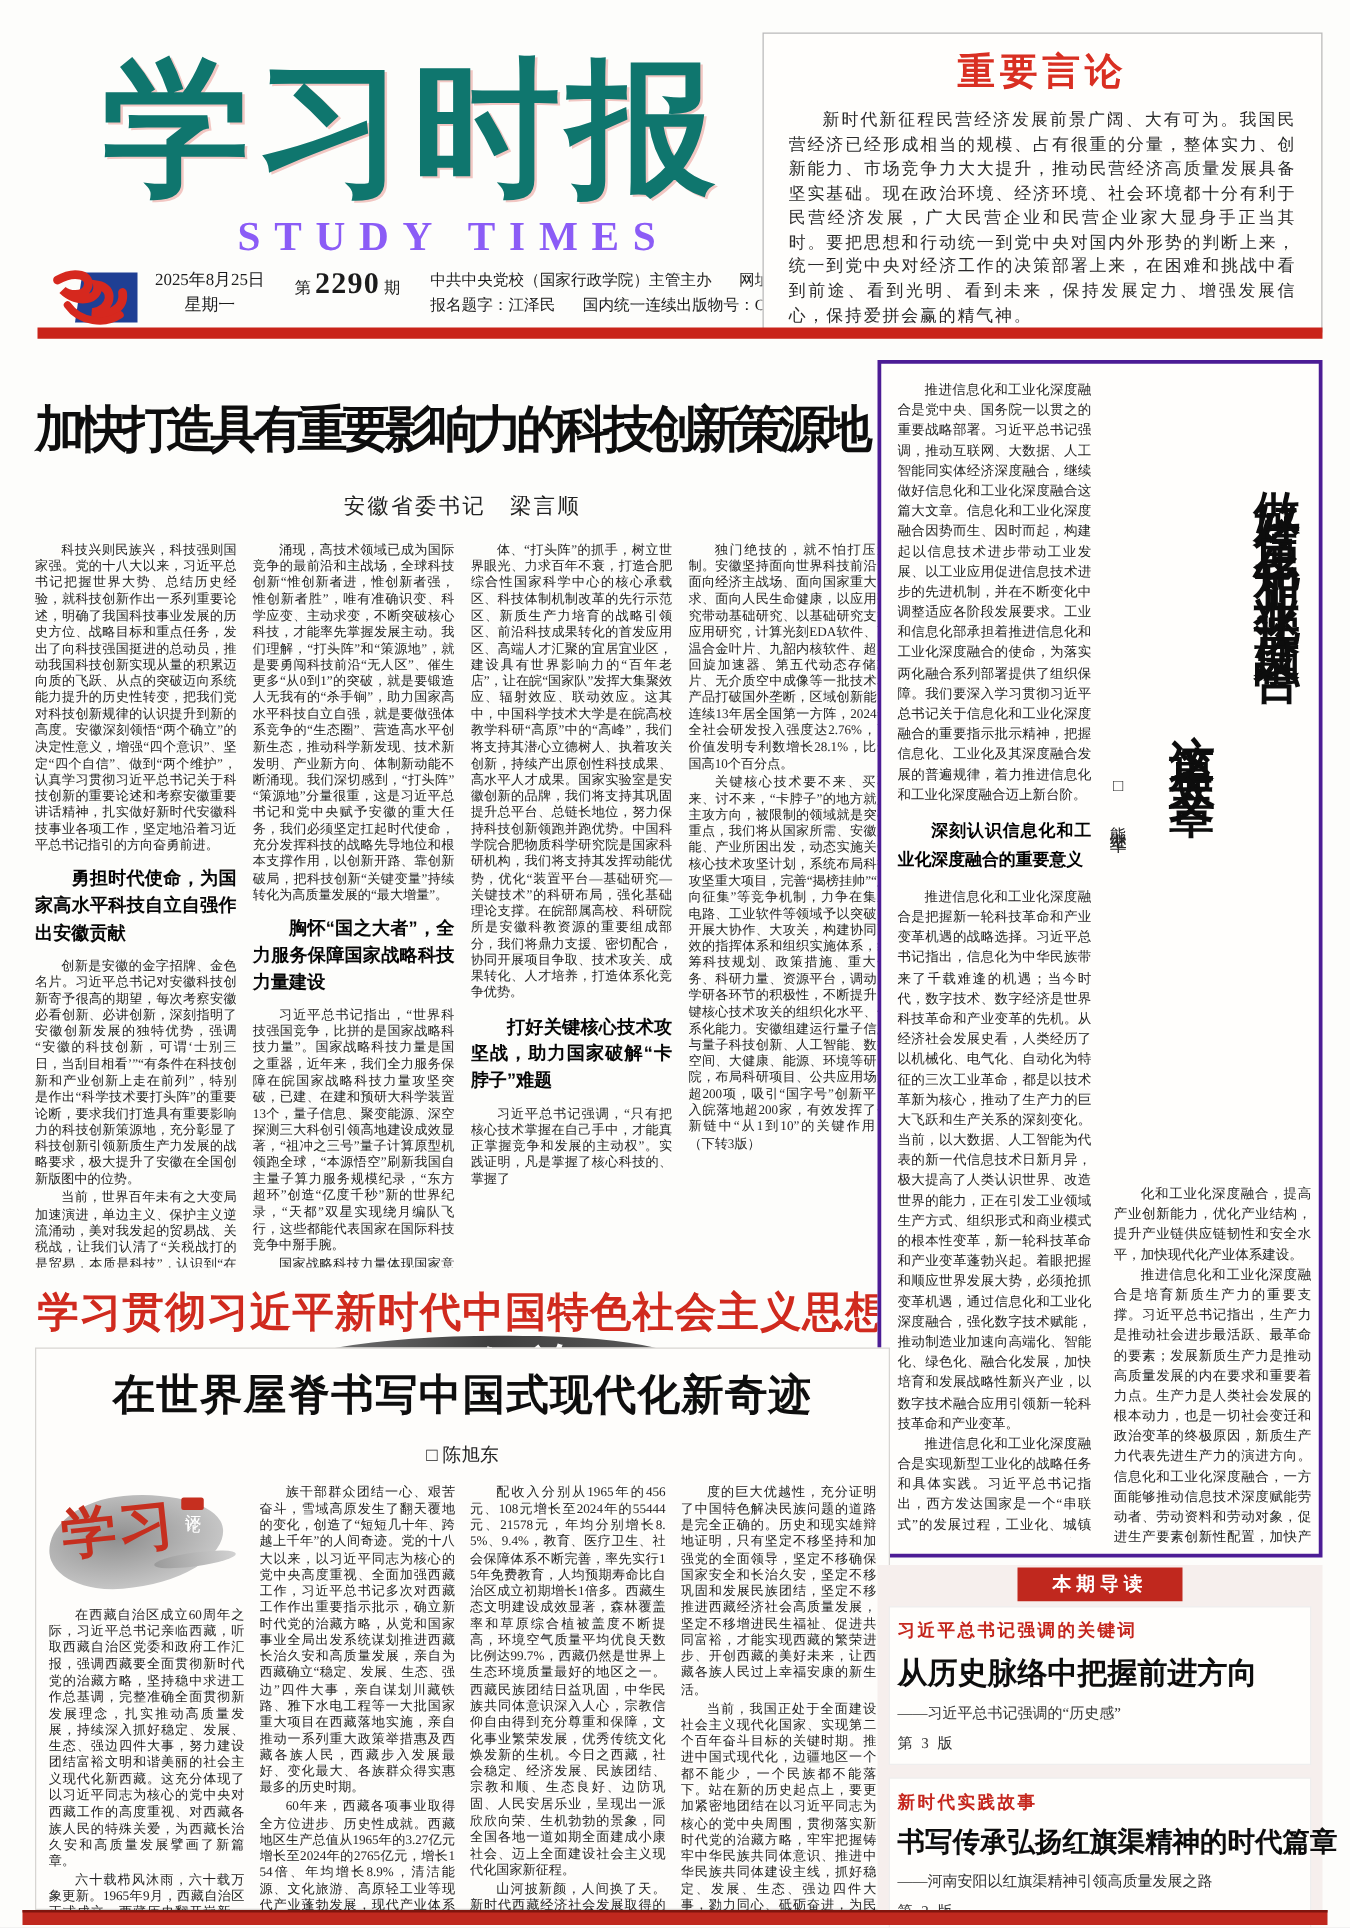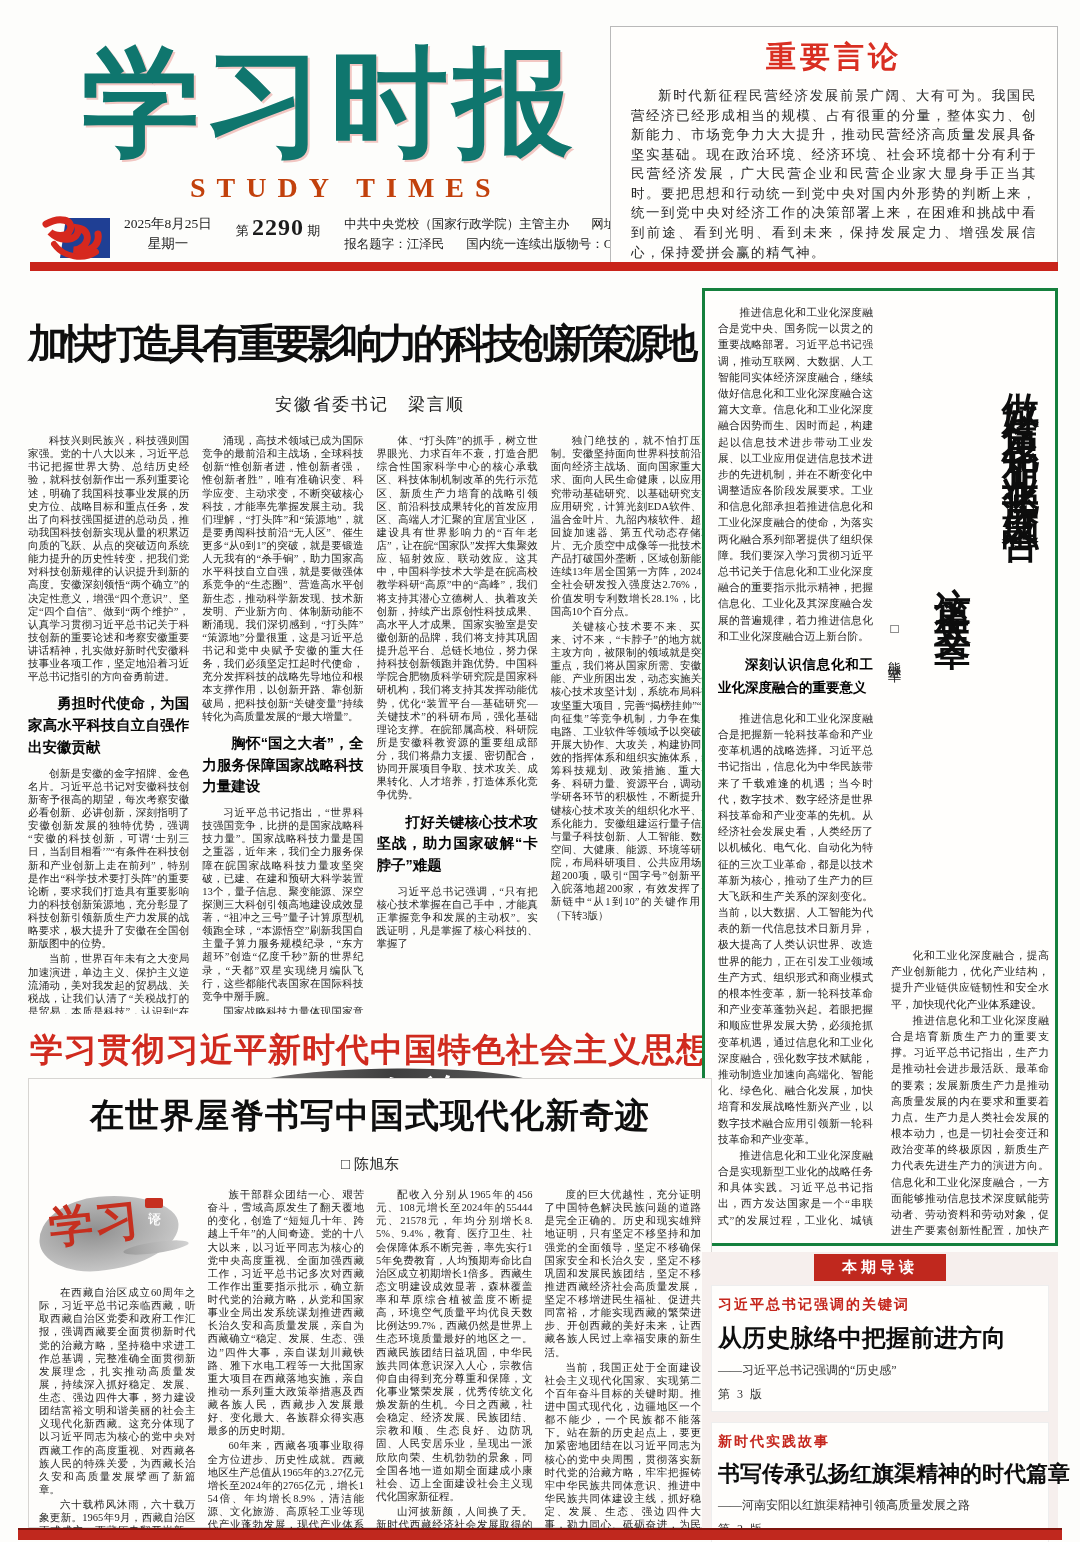--- a/index.html
+++ b/index.html
@@ -3,22 +3,22 @@
 <meta charset="utf-8">
 <style>
   html,body{margin:0;padding:0;background:#e9e9e9;}
   .page{position:relative;width:1080px;height:1542px;margin:0 auto;background:#fdfdfb;
         font-family:"Liberation Serif","DejaVu Serif",serif;color:#1c1c1c;overflow:hidden;}
   
   .masthead{position:absolute;left:30px;top:14px;width:570px;height:196px;}
   .masthead-title{position:absolute;left:52px;top:20px;font-size:118px;line-height:1.18;
         font-weight:700;color:#0f766e;letter-spacing:6px;
         text-shadow:2px 2px 0 rgba(212,39,27,.25);}
-  .masthead-sub{position:absolute;left:160px;top:158px;font-size:28px;font-weight:600;
-        letter-spacing:11px;color:#c2410c;}
+  .masthead-sub{position:absolute;left:160px;top:158px;font-size:33px;font-weight:600;
+        letter-spacing:11px;color:#8b5cf6;}
   
   .dateline{position:absolute;left:40px;top:214px;width:600px;height:50px;
         display:flex;align-items:flex-start;gap:12px;}
   .dl-logo{width:72px;height:48px;flex:0 0 auto;}
   .dl-date{font-size:13.5px;text-align:center;line-height:1.45;white-space:nowrap;}
   .dl-sep{width:1px;height:36px;background:#999;}
   .dl-issue{font-size:13px;white-space:nowrap;}
   .dl-issue b{font-size:24px;font-weight:600;letter-spacing:1px;}
   .dl-pub{font-size:12.5px;line-height:1.6;white-space:nowrap;}
   .dl-pub .gap{display:inline-block;width:22px;}
@@ -50,21 +50,21 @@
   .brush-banner{position:relative;width:350px;height:54px;margin:-4px auto 0;
         background:linear-gradient(100deg,#8a8a8a,#3f3f3f 55%,#5d5d5d);
         border-radius:48% 52% 55% 45% / 62% 50% 50% 38%;transform:rotate(-2deg);
         display:flex;align-items:center;justify-content:center;}
   .brush-banner:before{content:"";position:absolute;right:-62px;top:24px;width:90px;height:10px;
         background:linear-gradient(90deg,#6b6b6b,#bdbdbd);border-radius:50%;transform:rotate(-6deg);}
   .brush-text{color:#fff;font-size:34px;font-weight:bold;letter-spacing:18px;
         transform:skewX(-4deg) rotate(-1deg);text-indent:10px;}
   
   .feature{position:absolute;left:702px;top:288px;width:356px;height:958px;
-        border:3px solid #15803d;box-sizing:border-box;background:#fffefc;}
+        border:3px solid #4c1d95;box-sizing:border-box;background:#fffefc;}
   .feature-left{position:absolute;left:13px;top:13px;width:155px;height:926px;overflow:hidden;
         font-size:10.8px;line-height:1.5;text-align:justify;word-break:break-all;color:#242424;}
   .feature-left p{margin:0;}
   .feature-left .para{text-indent:2em;}
   .feature-left .subhead{font-weight:bold;font-size:13.5px;line-height:1.7;text-indent:2em;
         margin:10px 0;color:#000;}
   .vt{position:absolute;writing-mode:vertical-rl;font-weight:900;color:#0d0d0d;
         font-size:37px;letter-spacing:11px;line-height:1;}
   .vt1{right:16px;top:72px;}
   .vt2{right:84px;top:266px;}

